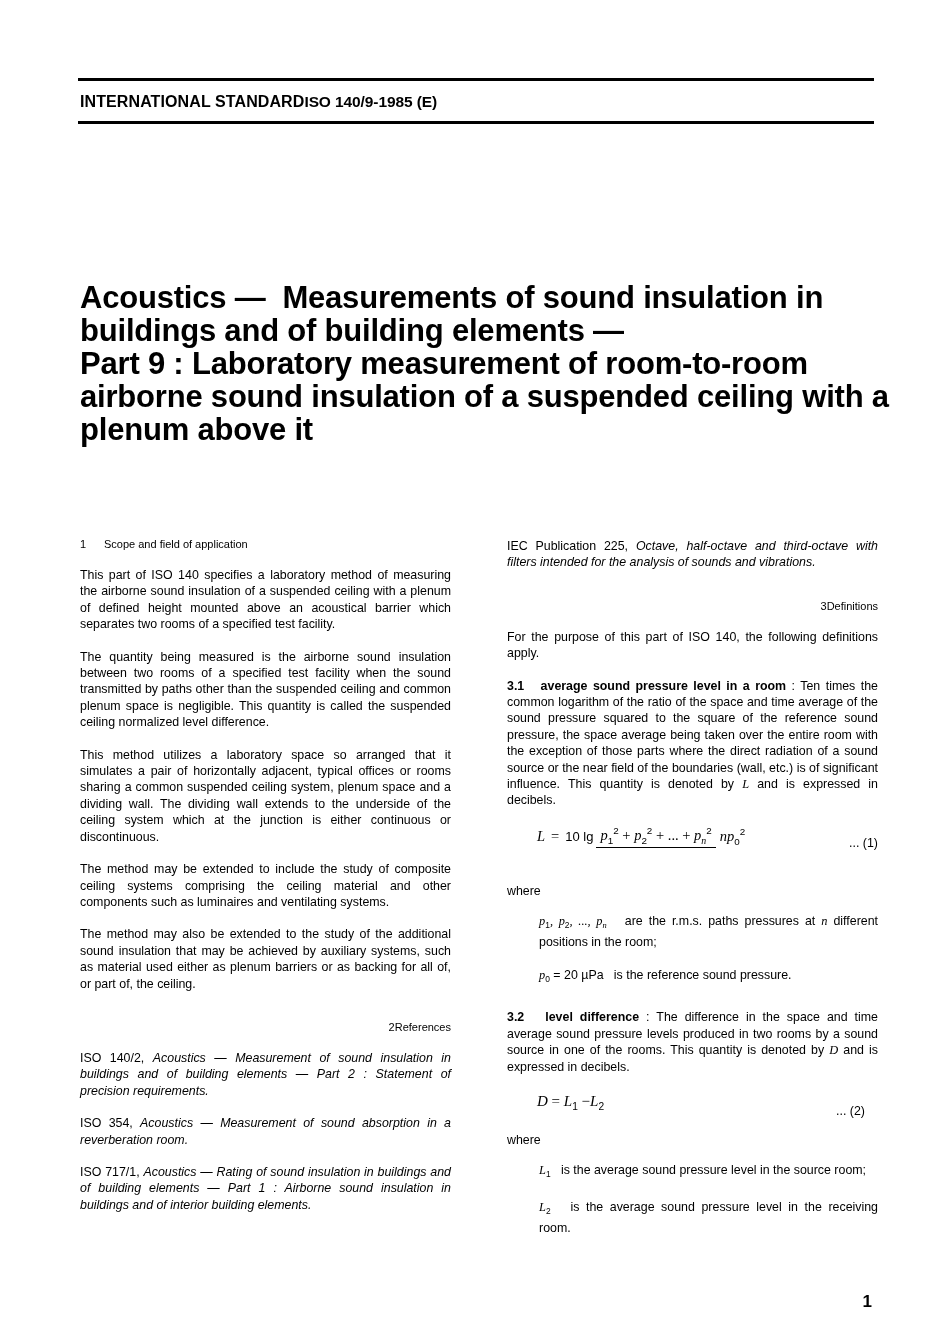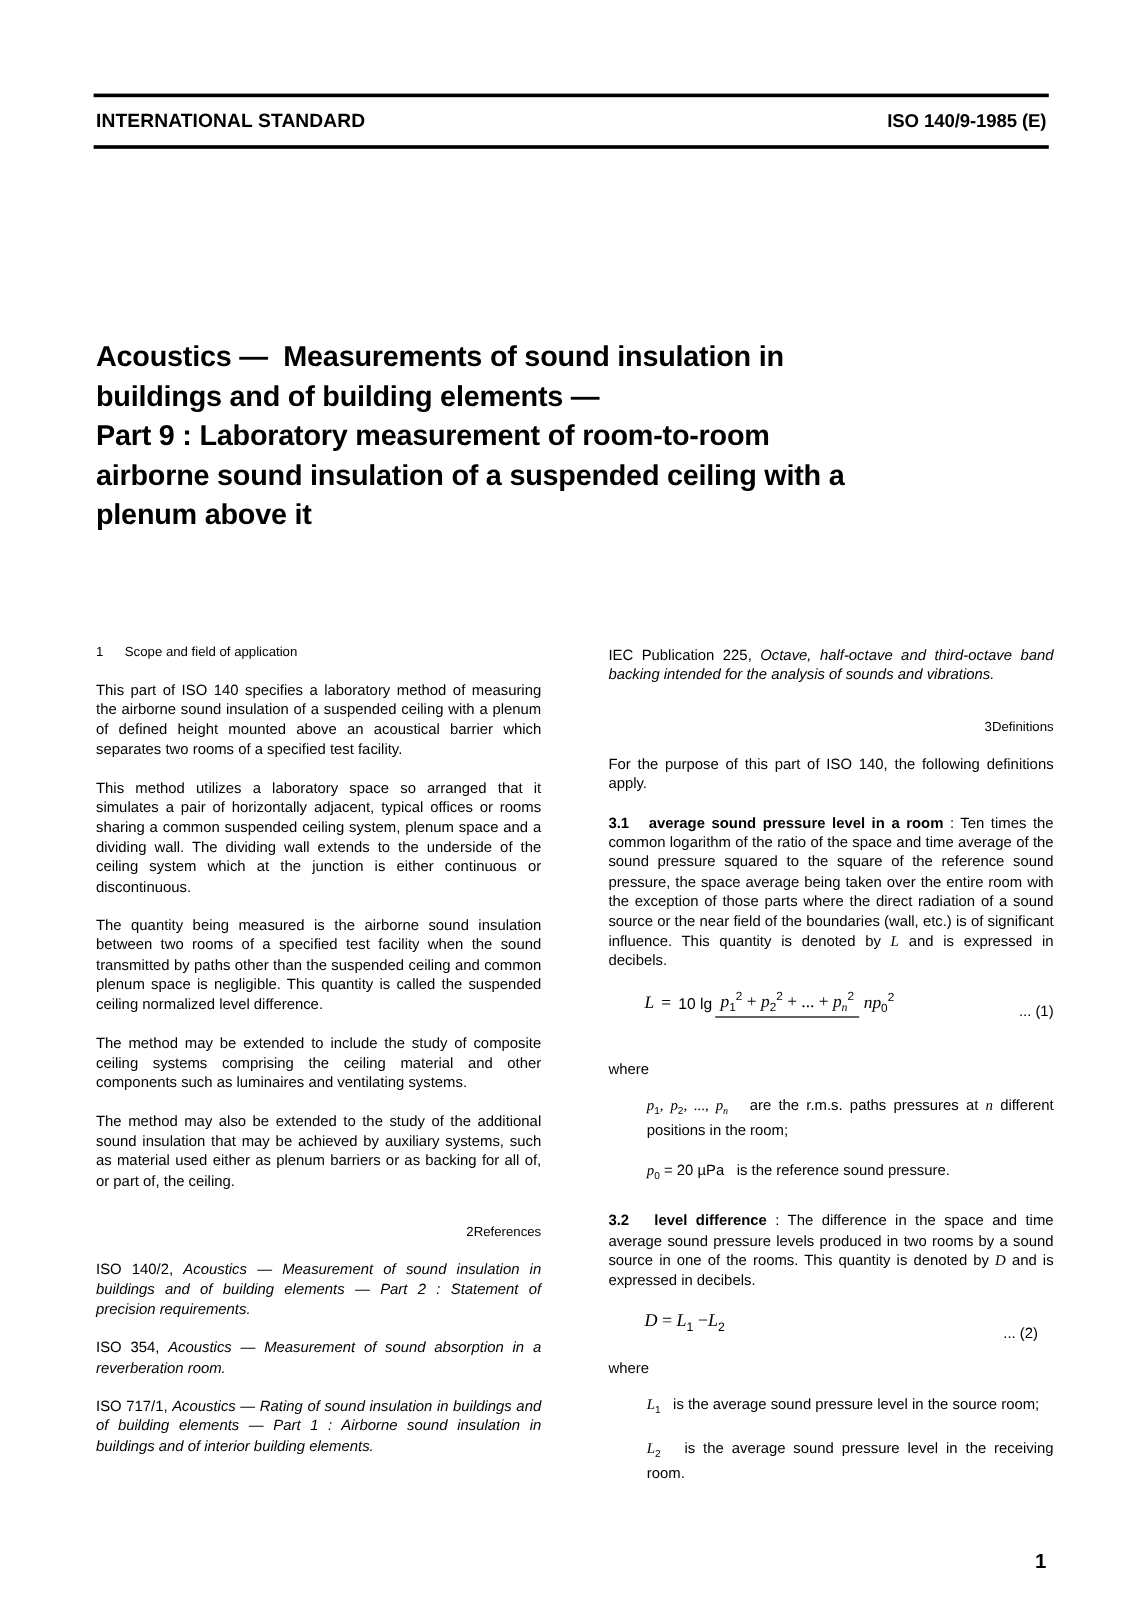--- a/index.html
+++ b/index.html
@@ -32,41 +32,41 @@
     height: 3px;
     background: #000;
     width: 100%;
   }
   .rule-thick.bottom {
     height: 3px;
   }
   .header-row {
     display: flex;
     align-items: baseline;
-    justify-content: space-between;
+    justify-content: flex-start;
     padding: 12px 2px 10px 2px;
   }
   .header-left {
     font-size: 16px;
     font-weight: bold;
     letter-spacing: 0.1px;
   }
   .header-right {
     font-size: 15.5px;
     font-weight: bold;
     letter-spacing: -0.1px;
   }
 
   
   .doc-title {
     position: absolute;
     left: 80px;
     top: 281px;
     width: 680px;
-    font-size: 24px;
+    font-size: 31px;
     font-weight: bold;
     line-height: 33px;
     letter-spacing: -0.2px;
   }
   .doc-title .tline { display: block; white-space: pre; }
 
   
   .columns {
     position: absolute;
     left: 80px;
@@ -226,40 +226,40 @@
 
   <div class="columns">
 
     <div class="col col-left">
 
       <h2 class="sec">
         <span class="num">1</span><span>Scope and field of application</span>
       </h2>
 
       <p class="body">This part of ISO 140 specifies a laboratory method of measuring the airborne sound insulation of a suspended ceiling with a plenum of defined height mounted above an acoustical barrier which separates two rooms of a specified test facility.</p>
+      <p class="body">The quantity being measured is the airborne sound insulation between two rooms of a specified test facility when the sound transmitted by paths other than the suspended ceiling and common plenum space is negligible. This quantity is called the suspended ceiling normalized level difference.</p>
       <p class="body">This method utilizes a laboratory space so arranged that it simulates a pair of horizontally adjacent, typical offices or rooms sharing a common suspended ceiling system, plenum space and a dividing wall. The dividing wall extends to the underside of the ceiling system which at the junction is either continuous or discontinuous.</p>
-      <p class="body">The quantity being measured is the airborne sound insulation between two rooms of a specified test facility when the sound transmitted by paths other than the suspended ceiling and common plenum space is negligible. This quantity is called the suspended ceiling normalized level difference.</p>
       <p class="body">The method may be extended to include the study of composite ceiling systems comprising the ceiling material and other components such as luminaires and ventilating systems.</p>
       <p class="body">The method may also be extended to the study of the additional sound insulation that may be achieved by auxiliary systems, such as material used either as plenum barriers or as backing for all of, or part of, the ceiling.</p>
 
       <h2 class="sec spaced">
         <span class="num">2</span><span>References</span>
       </h2>
 
       <p class="ref"><span>ISO 140/2, </span><i>Acoustics —  Measurement of sound insulation in buildings and of building elements —  Part 2 : Statement of precision requirements.</i></p>
 
       <p class="ref"><span>ISO 354, </span><i>Acoustics —  Measurement of sound absorption in a reverberation room.</i></p>
 
       <p class="ref"><span>ISO 717/1, </span><i>Acoustics —  Rating of sound insulation in buildings and of building elements —  Part 1 : Airborne sound insulation in buildings and of interior building elements.</i></p>
 
     </div>
 
     <div class="col col-right">
 
-      <p class="ref"><span>IEC Publication 225, </span><i>Octave, half-octave and third-octave band backing intended for the analysis of sounds and vibrations.</i></p>
+      <p class="ref"><span>IEC Publication 225, </span><i>Octave, half-octave and third-octave with filters intended for the analysis of sounds and vibrations.</i></p>
 
       <h2 class="sec spaced">
         <span class="num">3</span><span>Definitions</span>
       </h2>
 
       <p class="body">For the purpose of this part of ISO 140, the following definitions apply.</p>
 
       <p class="body"><b>3.1</b>&nbsp;&nbsp;&nbsp;<b>average sound pressure level in a room</b><span> : </span><span>Ten times the common logarithm of the ratio of the space and time average of the sound pressure squared to the square of the reference sound pressure, the space average being taken over the entire room with the exception of those parts where the direct radiation of a sound source or the near field of the boundaries (wall, etc.) is of significant influence. This quantity is denoted by </span><span class="mvar">L</span><span> and is expressed in decibels.</span></p>
 
       <div class="eqrow">

